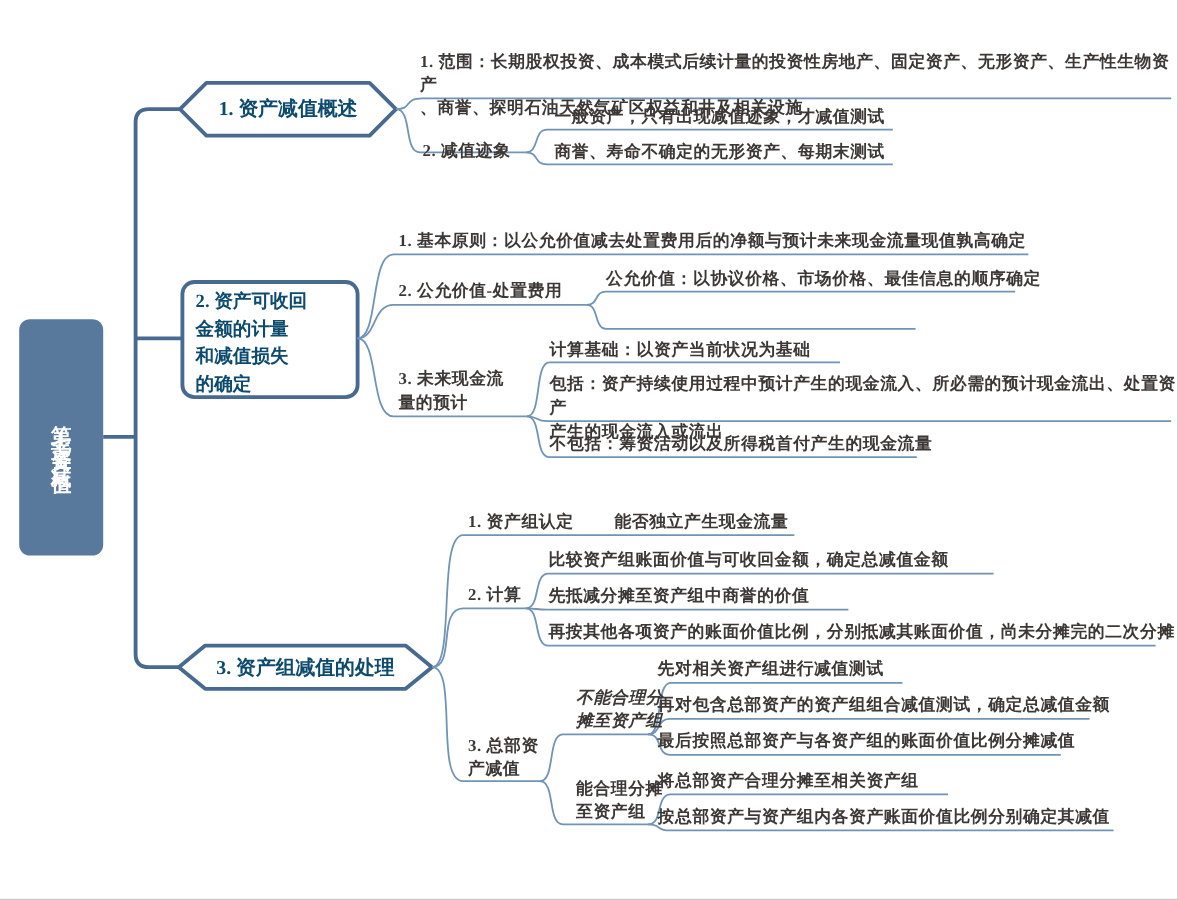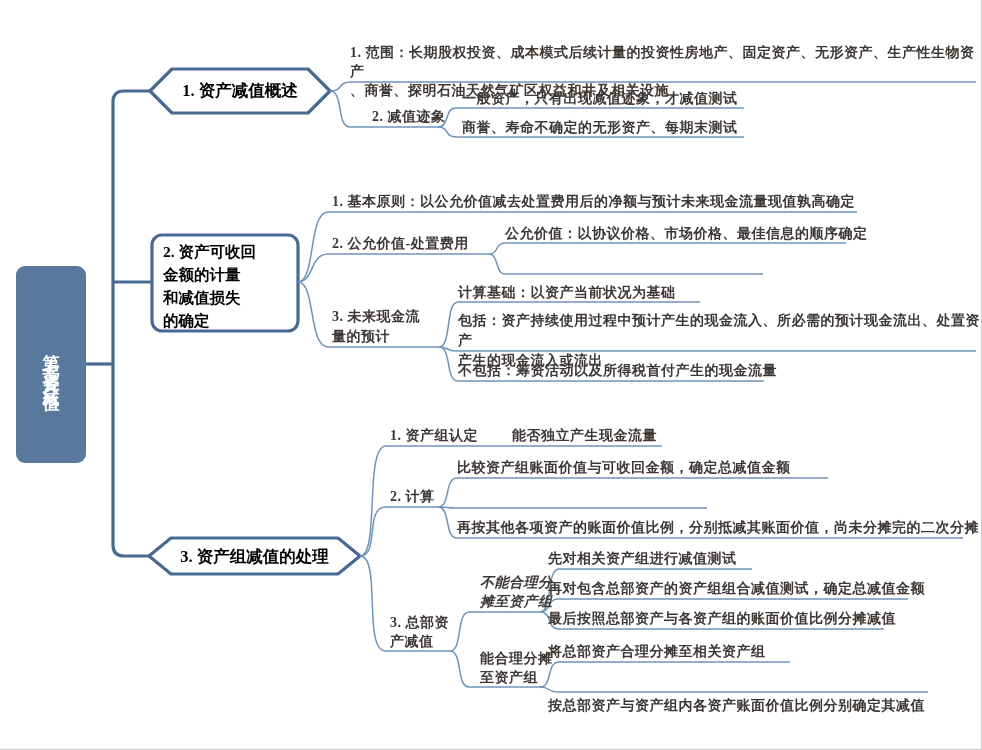--- a/index.html
+++ b/index.html
@@ -21,21 +21,21 @@
   .topic{
     position:absolute;z-index:2;
     font-size:14px;font-weight:600;line-height:19px;
     color:var(--text,#3d3835);
     white-space:pre-line;
     letter-spacing:0.5px;
   }
   .nodelabel{
     position:absolute;z-index:2;
     display:flex;align-items:center;justify-content:center;
-    font-weight:600;color:#000000;text-align:center;
+    font-weight:600;color:#0c4a6e;text-align:center;
     white-space:pre-line;
   }
   #root-topic{
     position:absolute;z-index:2;left:16px;top:266px;width:70px;height:197px;
     display:flex;align-items:center;justify-content:center;
     writing-mode:vertical-rl;letter-spacing:7px;
     color:#ffffff;font-size:17px;font-weight:600;
   }
   #b1-label{left:150px;top:69px;width:180px;height:44px;font-size:16.5px;}
   #b2-label{left:163px;top:240px;width:124px;height:92px;font-size:15.5px;line-height:23px;justify-content:flex-start;text-align:left;align-items:flex-start;}
@@ -90,44 +90,45 @@
 
   <div class="nodelabel" id="b1-label">1. 资产减值概述</div>
   <div class="nodelabel" id="b2-label">2. 资产可收回
 金额的计量
 和减值损失
 的确定</div>
   <div class="nodelabel" id="b3-label">3. 资产组减值的处理</div>
 
   <div class="topic" style="left:350px;top:43px;width:630px;">1. 范围：长期股权投资、成本模式后续计量的投资性房地产、固定资产、无形资产、生产性生物资产
 、商誉、探明石油天然气矿区权益和井及相关设施</div>
-  <div class="topic" style="left:352px;top:107px;margin-left:20px;">2. 减值迹象</div>
+  <div class="topic" style="left:352px;top:117px;">2. 减值迹象</div>
   <div class="topic" style="left:462px;top:89px;">一般资产，只有出现减值迹象，才减值测试</div>
   <div class="topic" style="left:462px;top:118px;">商誉、寿命不确定的无形资产、每期末测试</div>
 
   <div class="topic" style="left:332px;top:192px;">1. 基本原则：以公允价值减去处置费用后的净额与预计未来现金流量现值孰高确定</div>
   <div class="topic" style="left:332px;top:234px;">2. 公允价值-处置费用</div>
   <div class="topic" style="left:505px;top:224px;">公允价值：以协议价格、市场价格、最佳信息的顺序确定</div>
   <div class="topic" style="left:332px;top:307px;line-height:20px;">3. 未来现金流
 量的预计</div>
   <div class="topic" style="left:458px;top:283px;">计算基础：以资产当前状况为基础</div>
   <div class="topic" style="left:458px;top:361px;">不包括：筹资活动以及所得税首付产生的现金流量</div>
   <div class="topic" style="left:458px;top:311px;width:524px;line-height:20px;">包括：资产持续使用过程中预计产生的现金流入、所必需的预计现金流出、处置资产
 产生的现金流入或流出</div>
 
   <div class="topic" style="left:390px;top:426px;">1. 资产组认定</div>
   <div class="topic" style="left:512px;top:426px;">能否独立产生现金流量</div>
   <div class="topic" style="left:390px;top:487px;">2. 计算</div>
   <div class="topic" style="left:457px;top:458px;">比较资产组账面价值与可收回金额，确定总减值金额</div>
+  <div class="topic" style="left:457px;top:488px;">先抵减分摊至资产组中商誉的价值</div>
   <div class="topic" style="left:457px;top:518px;">再按其他各项资产的账面价值比例，分别抵减其账面价值，尚未分摊完的二次分摊</div>
   <div class="topic" style="left:390px;top:613px;">3. 总部资
 产减值</div>
   <div class="topic" style="left:480px;top:573px;font-style:italic;">不能合理分
 摊至资产组</div>
   <div class="topic" style="left:548px;top:549px;">先对相关资产组进行减值测试</div>
   <div class="topic" style="left:548px;top:579px;">再对包含总部资产的资产组组合减值测试，确定总减值金额</div>
   <div class="topic" style="left:548px;top:609px;">最后按照总部资产与各资产组的账面价值比例分摊减值</div>
   <div class="topic" style="left:480px;top:649px;">能合理分摊
 至资产组</div>
   <div class="topic" style="left:548px;top:642px;">将总部资产合理分摊至相关资产组</div>
-  <div class="topic" style="left:548px;top:672px;margin-top:24px;">按总部资产与资产组内各资产账面价值比例分别确定其减值</div>
+  <div class="topic" style="left:548px;top:672px;">按总部资产与资产组内各资产账面价值比例分别确定其减值</div>
 
 </div>
 
 </body></html>

